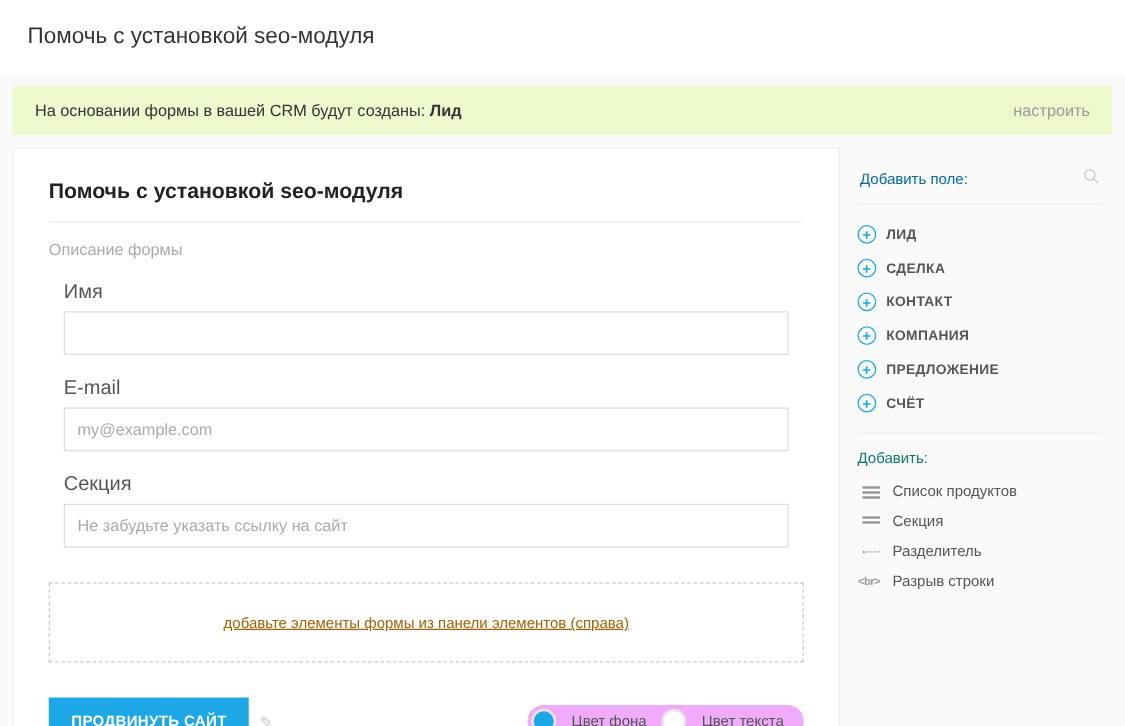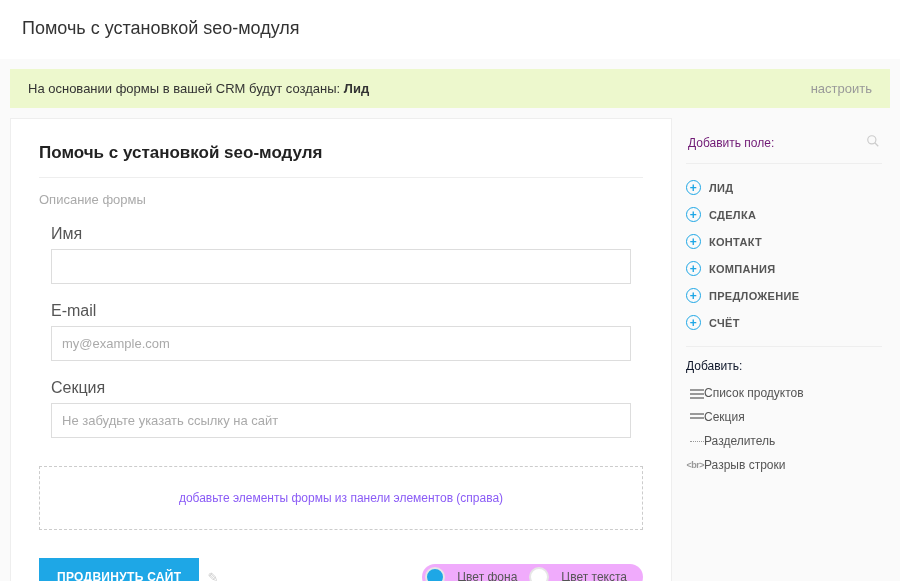--- a/index.html
+++ b/index.html
@@ -70,23 +70,24 @@
       font-size: 13px;
       color: #404040;
       background: #fff;
     }
     .field-input::placeholder { color: #aaa; }
     .dropzone {
       border: 1px dashed #ccc;
       padding: 24px;
       text-align: center;
       font-size: 12px;
-      color: #8b5cf6;
+      color: #a16207;
       margin-top: 28px;
       margin-bottom: 28px;
+      text-decoration: underline;
     }
     .form-footer {
       display: flex;
       align-items: center;
       justify-content: space-between;
     }
     .submit-wrap { display: flex; align-items: center; gap: 8px; }
     .submit-btn {
       background: #1ea7e6;
       color: #fff;
@@ -121,21 +122,21 @@
 
     .sidebar {
       width: 218px;
       padding: 12px 8px 12px 14px;
       font-size: 12px;
     }
     .add-field-row {
       display: flex;
       justify-content: space-between;
       align-items: center;
-      color: #701a75;
+      color: #0369a1;
       padding: 4px 2px 12px 2px;
       border-bottom: 1px solid #eee;
     }
     .search-icon {
       color: #ccc;
       font-size: 14px;
     }
     .entity-list { padding: 10px 0; border-bottom: 1px solid #eee; }
     .entity-item {
       display: flex;
@@ -156,24 +157,25 @@
       display: inline-flex;
       align-items: center;
       justify-content: center;
       color: #1ea7e6;
       font-size: 12px;
       font-weight: 700;
       line-height: 1;
       flex-shrink: 0;
     }
     .add-section { padding: 12px 0 0 0; }
-    .add-label { color: #0f172a; margin-bottom: 8px; }
+    .add-label { color: #0f766e; margin-bottom: 8px; }
     .add-item {
       display: flex;
       align-items: center;
+      gap: 10px;
       padding: 5px 0;
       cursor: pointer;
       font-size: 12px;
       color: #555;
     }
     .add-item .mini-icon {
       width: 18px;
       text-align: right;
       color: #999;
       font-size: 12px;

